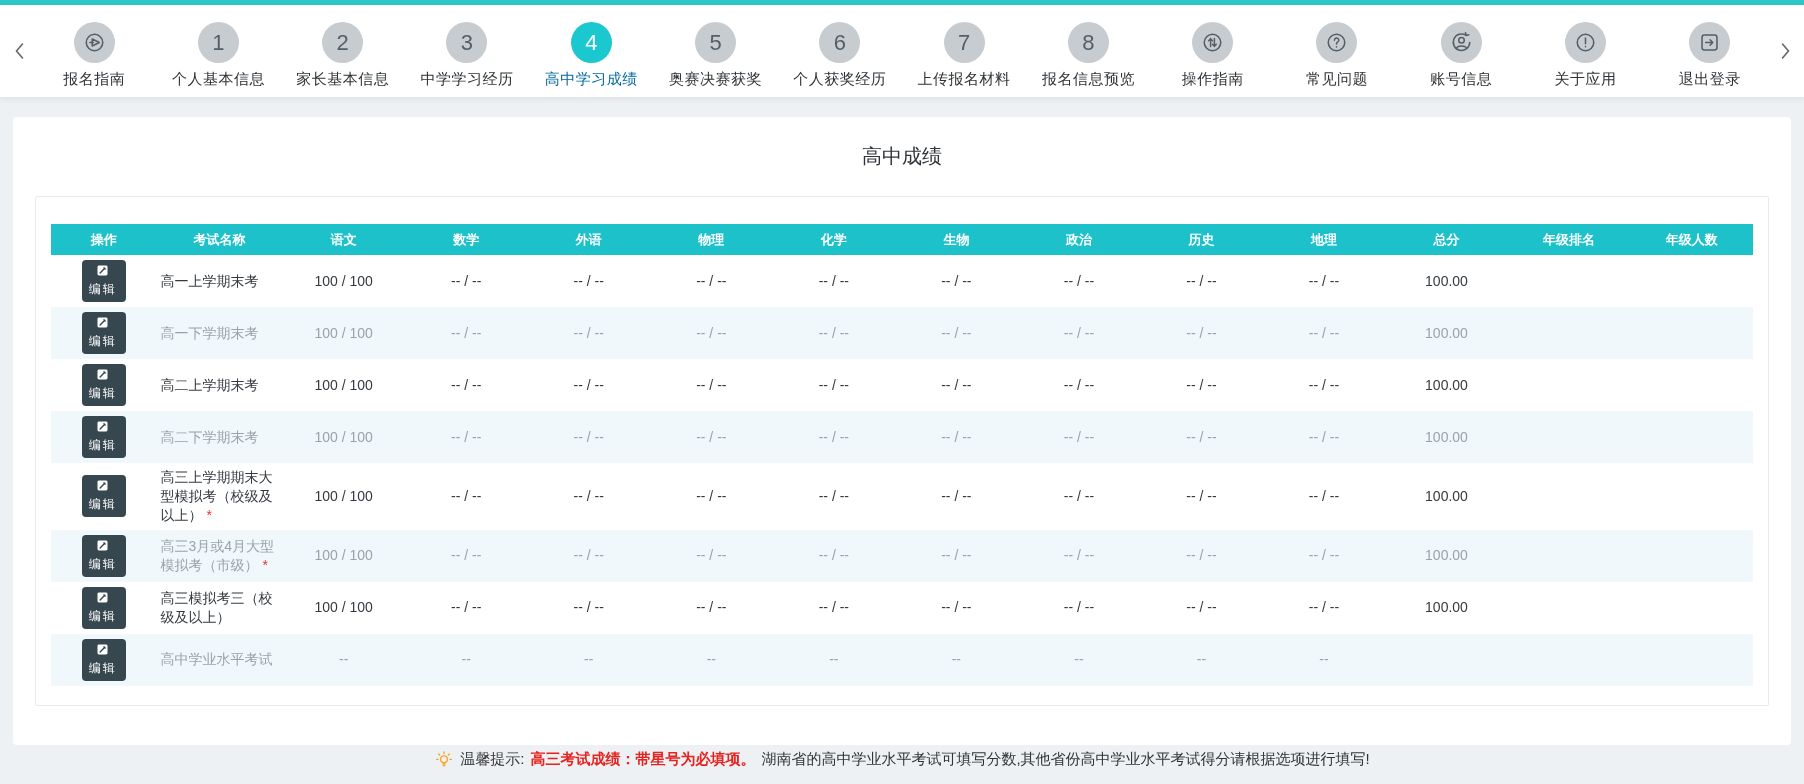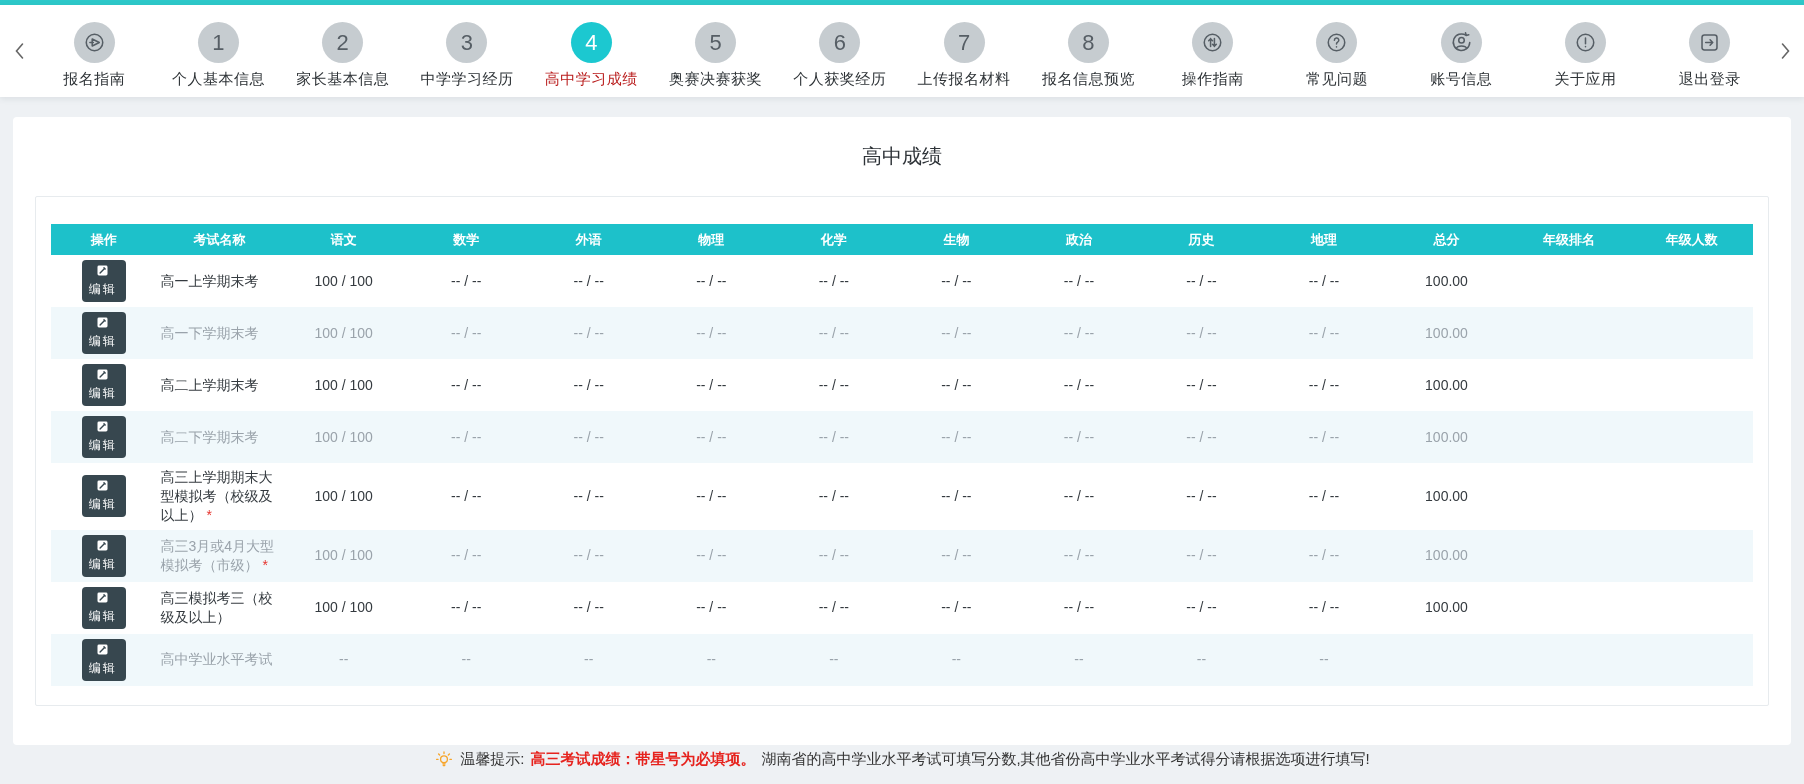--- a/index.html
+++ b/index.html
@@ -38,21 +38,21 @@
     width: 41px; height: 41px; border-radius: 50%;
     background: #c6ccd0; color: #565e65;
     display: flex; align-items: center; justify-content: center;
     font-size: 22px; font-weight: 400;
   }
   .nav-item.active .nav-circle { background: #1cc8d0; color: #ffffff; }
   .nav-label {
     margin-top: 7px; font-size: 15px; color: #2d3236; letter-spacing: .5px;
     white-space: nowrap;
   }
-  .nav-item.active .nav-label { color: #b91c1c; }
+  .nav-item.active .nav-label { color: #0369a1; }
   .nav-circle svg { width: 23px; height: 23px; display: block; }
   
   .card {
     background: #ffffff;
     margin: 20px 13px 0;
     border-radius: 4px;
     height: 628px;
     padding: 26px 0 0;
   }
   .page-title { text-align: center; font-size: 20px; font-weight: 500; color: #2e3338; }

